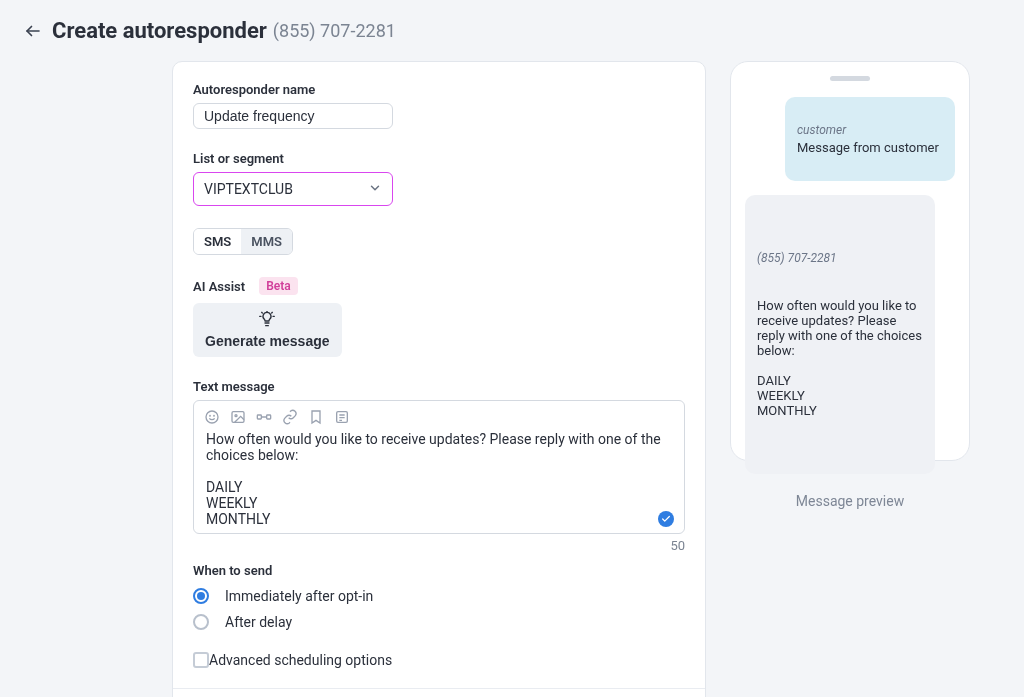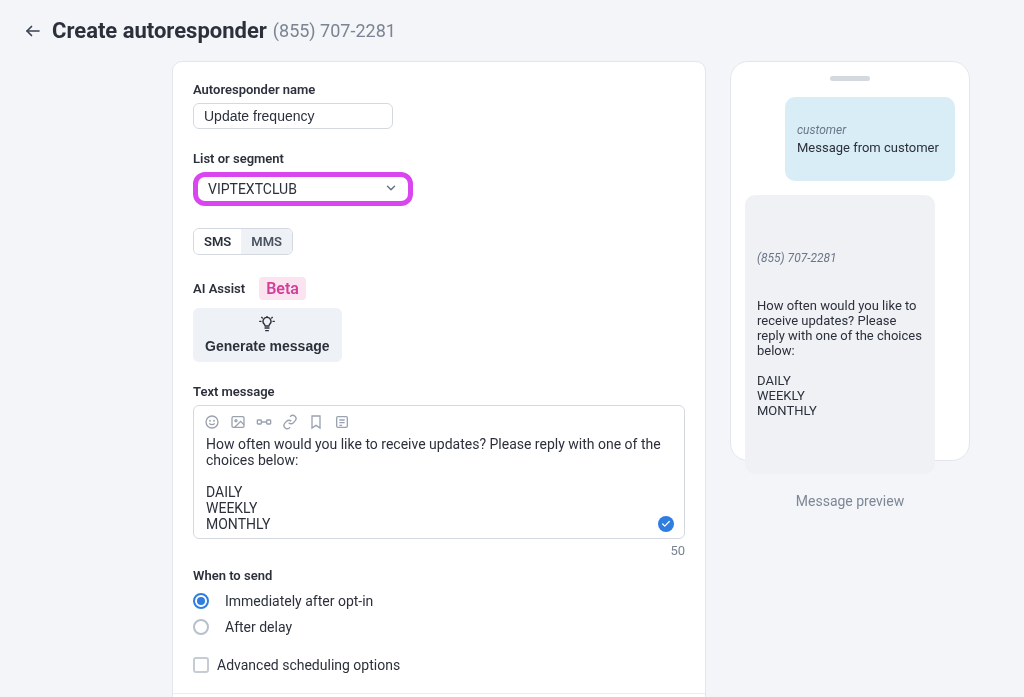--- a/index.html
+++ b/index.html
@@ -64,24 +64,24 @@
     border:1px solid #d4d9e0;
     border-radius:6px;
     padding: 12px 10px;
     font-size:14px;
     color:#2b303b;
     background:#fff;
   }
   .section { margin-bottom: 22px; }
 
   .select-wrap {
-    width: 220px;
+    width: 200px;
     height: 34px;
-    border:5px solid #d946ef;
-    border-radius:12px;
+    border:1px solid #d946ef;
+    border-radius:6px;
     padding: 0 10px;
     display:flex; align-items:center; justify-content:space-between;
     font-size:14px;
     color:#2b303b;
     background:#fff;
   }
   .chevron { color:#6a7382; }
 
   .seg {
     display:inline-flex;
@@ -103,21 +103,21 @@
   }
 
   .ai-row {
     display:flex; align-items:center; gap:14px;
     font-size:13px;
     color:#2b303b;
     margin-bottom:8px;
     text-align:center;
   }
   .beta {
-    font-size:16px;
+    font-size:12px;
     font-weight:600;
     background:#fbe3ef;
     color:#d13f9a;
     padding:2px 7px;
     border-radius:4px;
   }
   .gen-btn {
     display:inline-flex; align-items:center; gap:6px;
     background:#eef1f5;
     border:none;
@@ -171,21 +171,21 @@
   .radio {
     width:16px; height:16px; border-radius:50%;
     border:2px solid #b8c0cc; display:inline-block; position:relative;
     flex-shrink:0;
   }
   .radio.checked { border-color:#2f7de1; }
   .radio.checked::after {
     content:""; position:absolute; inset:2px; background:#2f7de1; border-radius:50%;
   }
 
-  .check-opt { display:flex; align-items:center; gap:8px; font-size:14px; }
+  .check-opt { display:flex; align-items:center; font-size:14px; }
   .checkbox {
     width:16px; height:16px;
     border:2px solid #c5ccd6; border-radius:3px; display:inline-block;
     flex-shrink:0;
   }
 
   .footer {
     border-top:1px solid #e9ecf1;
     margin:20px -20px -18px -20px;
     padding:14px 20px 14px 20px;

